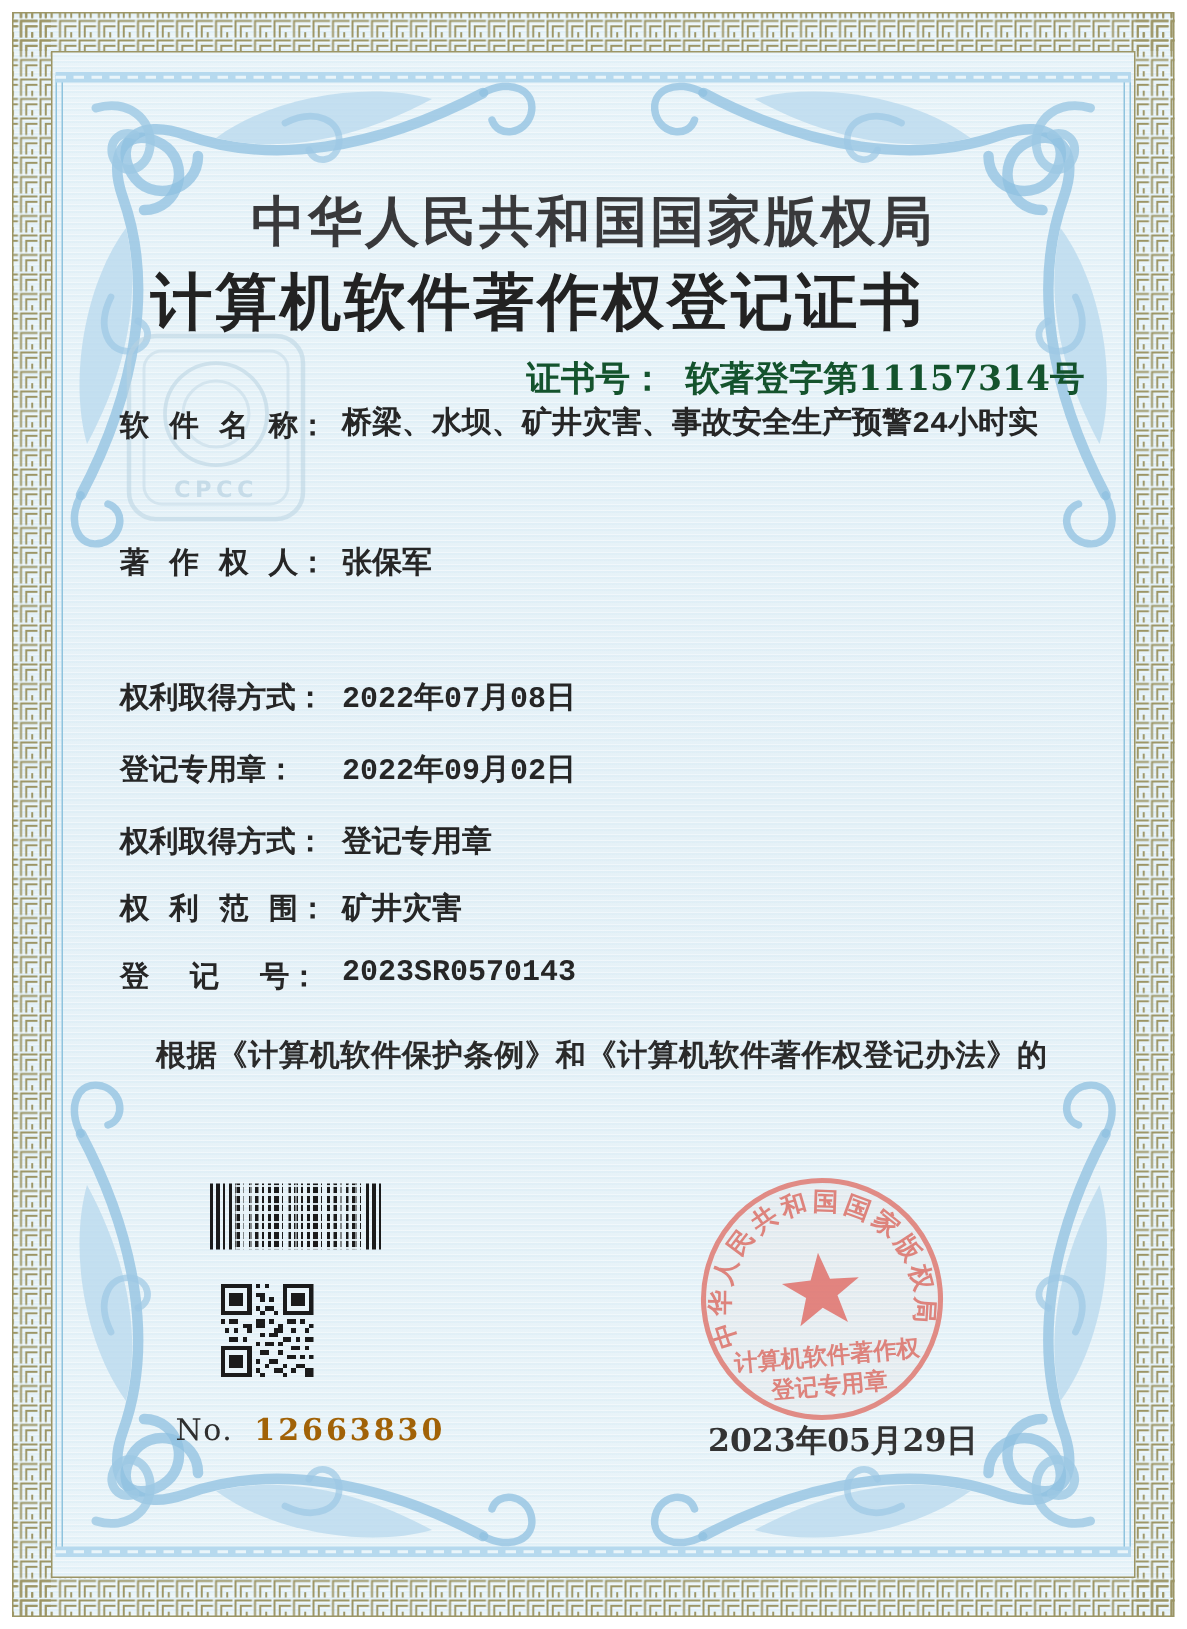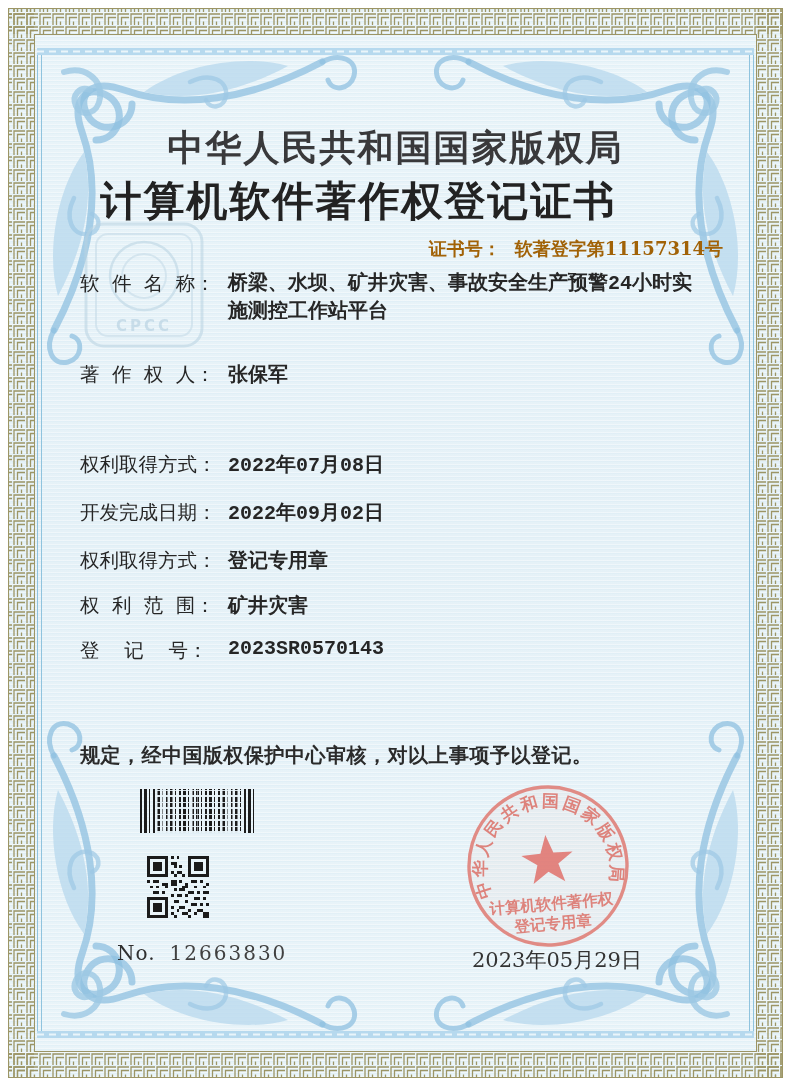--- a/index.html
+++ b/index.html
@@ -10,43 +10,43 @@
   .paper{
     position:absolute;left:8px;top:8px;width:775px;height:1070px;
     background:
       repeating-linear-gradient(180deg, rgba(255,255,255,.40) 0 1px, rgba(214,234,244,.35) 1px 2px, rgba(255,255,255,0) 2px 4px),
       linear-gradient(180deg,#e9f4f9 0%,#e5f1f7 50%,#e9f4f9 100%);
   }
   .decor{position:absolute;left:0;top:0;z-index:2;pointer-events:none;}
   .txt{position:absolute;z-index:3;white-space:nowrap;}
   .authority{left:0;top:124px;width:791px;text-align:center;font-size:36px;font-weight:600;letter-spacing:2px;color:#39393b;}
   .title{left:0;top:174px;width:717px;text-align:center;font-size:41px;font-weight:800;letter-spacing:2px;color:#222;}
-  .certno{right:68px;top:237px;font-size:18px;font-weight:700;color:#a16207;}
+  .certno{right:68px;top:237px;font-size:23px;font-weight:700;color:#14532d;}
   .certno .gap{display:inline-block;width:14px;}
   .row{position:absolute;left:0;width:791px;z-index:3;}
-  .flabel{position:absolute;left:80px;top:0;font-weight:400;font-size:19.5px;white-space:pre;color:#262626;}
+  .flabel{position:absolute;left:80px;top:0;font-weight:700;font-size:19.5px;white-space:pre;color:#262626;}
   .fvalue{position:absolute;left:228px;top:0;font-weight:700;font-size:20px;white-space:nowrap;color:#262626;font-family:Liberation Mono, monospace;}
   .vline{display:block;line-height:28px;}
   .stmt{left:80px;width:640px;font-size:20px;font-weight:600;color:#2a2a2a;letter-spacing:.5px;}
   .stmt.l1{top:690px;padding-left:24px;}
   .stmt.l2{top:742px;}
   .barcode{
     position:absolute;left:140px;top:789px;width:116px;height:44px;z-index:3;
     background:repeating-linear-gradient(90deg,#1b1b1b 0 2px,rgba(0,0,0,0) 2px 4px,#1b1b1b 4px 7px,rgba(0,0,0,0) 7px 9px,#1b1b1b 9px 10px,rgba(0,0,0,0) 10px 13px);
   }
   .barcode .noise{
     position:absolute;left:17px;right:15px;top:0;bottom:0;
     background:
       repeating-linear-gradient(0deg, rgba(233,244,249,.95) 0 2px, rgba(0,0,0,0) 2px 6px, rgba(233,244,249,.9) 6px 7px, rgba(0,0,0,0) 7px 12px),
       repeating-linear-gradient(90deg, rgba(233,244,249,.5) 0 1px, rgba(0,0,0,0) 1px 5px);
   }
   .qr{position:absolute;left:147px;top:856px;z-index:3;}
   .noline{left:117px;top:941px;font-size:20px;color:#2f2f2f;letter-spacing:1px;}
-  .noline .serial{color:#404040;margin-left:14px;letter-spacing:2px;}
-  .dateline{left:472px;top:946px;font-size:21px;font-weight:400;color:#333;z-index:4;}
+  .noline .serial{color:#a16207;margin-left:14px;letter-spacing:2px;font-weight:bold;}
+  .dateline{left:472px;top:946px;font-size:21px;font-weight:700;color:#333;z-index:4;}
   .sealsvg{position:absolute;left:0;top:0;z-index:4;pointer-events:none;}
 </style>
 </head>
 <body>
 
 <div class="page">
 
   <div class="paper"></div>
 
   <svg class="decor" width="791" height="1086" viewBox="0 0 791 1086">
@@ -108,55 +108,54 @@
   <div class="txt title">计算机软件著作权登记证书</div>
 
   <div class="txt certno">
     <span>证书号：</span><span class="gap"></span><span>软著登字第11157314号</span>
   </div>
 
   <div class="row" style="top:270px">
     <span class="flabel">软  件  名  称：</span>
     <span class="fvalue">
       <span class="vline">桥梁、水坝、矿井灾害、事故安全生产预警24小时实</span>
-      <span class="vline">施测控工作站平台</span>
     </span>
   </div>
 
   <div class="row" style="top:361px">
     <span class="flabel">著  作  权  人：</span>
     <span class="fvalue">张保军</span>
   </div>
 
   <div class="row" style="top:451px">
     <span class="flabel">权利取得方式：</span>
     <span class="fvalue">2022年07月08日</span>
   </div>
 
   <div class="row" style="top:499px">
-    <span class="flabel">开发完成日期：</span>
+    <span class="flabel">登记专用章：</span>
     <span class="fvalue">2022年09月02日</span>
   </div>
 
   <div class="row" style="top:547px">
     <span class="flabel">权利取得方式：</span>
     <span class="fvalue">登记专用章</span>
   </div>
 
   <div class="row" style="top:592px">
     <span class="flabel">权  利  范  围：</span>
     <span class="fvalue">矿井灾害</span>
   </div>
 
   <div class="row" style="top:637px">
     <span class="flabel">登    记    号：</span>
     <span class="fvalue">2023SR0570143</span>
   </div>
 
-  <div class="txt stmt l2">规定，经中国版权保护中心审核，对以上事项予以登记。</div>
+  <div class="txt stmt l1">根据《计算机软件保护条例》和《计算机软件著作权登记办法》的</div>
 
   <div class="barcode">
     <div class="noise"></div>
   </div>
 
   <svg class="qr" width="62" height="62" viewBox="0 0 21 21" shape-rendering="crispEdges">
     <g fill="#1b1b1b">
       <rect x="0" y="0" width="7" height="7"></rect>
         <rect x="14" y="0" width="7" height="7"></rect>
         <rect x="0" y="14" width="7" height="7"></rect>

